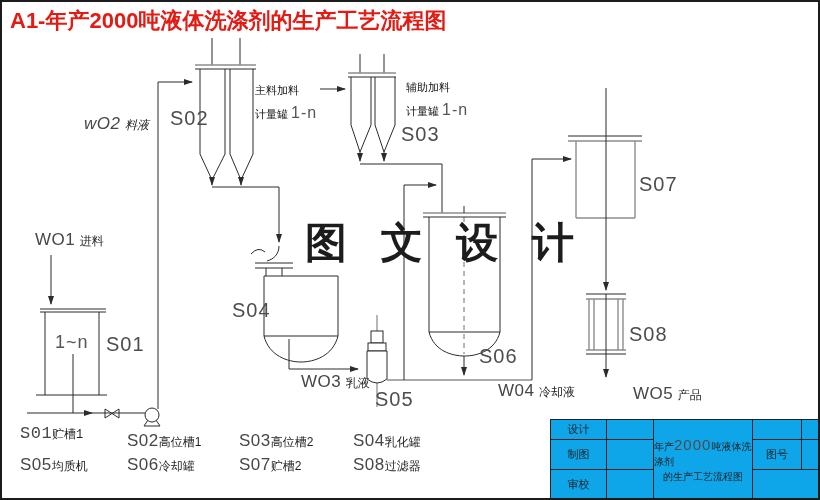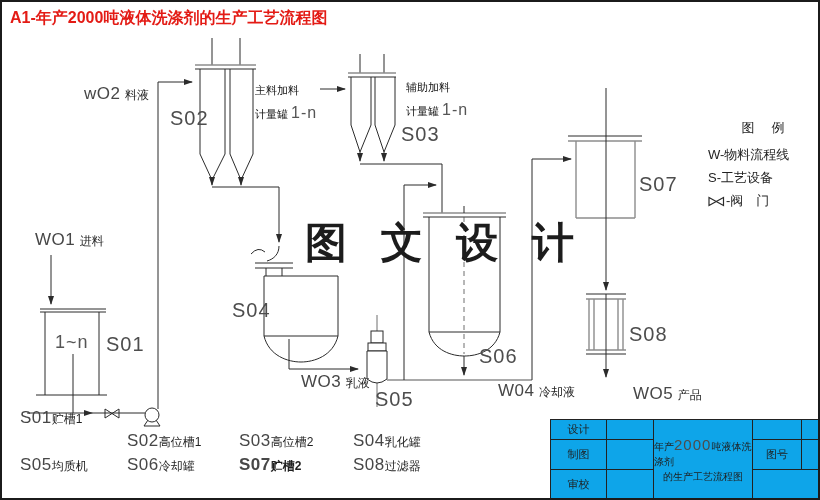--- a/index.html
+++ b/index.html
@@ -5,21 +5,21 @@
   html,body{margin:0;padding:0;background:#e8e8e8;}
   .page{position:relative;width:820px;height:500px;background:#ffffff;border:2px solid #1b1b1b;
         box-sizing:border-box;overflow:hidden;font-family:"Liberation Sans",sans-serif;}
   svg.draw{position:absolute;left:0;top:0;}
   .ln{stroke:#2b2b2b;stroke-width:1;fill:none;}
   .lg{stroke:#8c8c8c;stroke-width:1.4;fill:none;}
   .thin{stroke:#4a4a4a;stroke-width:0.8;fill:none;}
   .dash{stroke-dasharray:5 4;}
   .fillw{fill:#ffffff;}
   .lbl{position:absolute;color:#383838;white-space:nowrap;line-height:1.1;}
-  .doc-title{left:8px;top:7px;font-size:16px;font-weight:bold;color:#e31b15;letter-spacing:0px;}
+  .doc-title{left:8px;top:7px;font-size:22px;font-weight:bold;color:#e31b15;letter-spacing:0px;}
   .code{font-size:17px;letter-spacing:0.5px;color:#474747;}
   .cn{font-size:12px;color:#1f1f1f;}
   .tag{font-size:20px;color:#4d4d4d;letter-spacing:1px;}
   .range{font-size:16px;color:#555555;letter-spacing:1px;}
   .note{font-size:11px;color:#141414;line-height:1.6;}
   .watermark{left:303px;top:218px;font-size:42px;font-weight:bold;color:#1c1c1c;letter-spacing:11px;}
   .legend{position:absolute;left:706px;top:117px;width:112px;color:#1f1f1f;}
   .legend .ltitle{font-size:13px;letter-spacing:2px;text-align:center;margin-bottom:9px;color:#222;}
   .legend .litem{font-size:13px;margin-bottom:5px;display:flex;align-items:center;}
   .eq{position:absolute;white-space:nowrap;}
@@ -187,21 +187,21 @@
   </svg>
 
   <div class="lbl doc-title">A1-年产2000吨液体洗涤剂的生产工艺流程图</div>
 
   <div class="lbl watermark">图 文 设 计</div>
 
   <div class="lbl" style="left:33px;top:229px;">
     <span class="code">WO1</span>
     <span class="cn">进料</span>
   </div>
-  <div class="lbl" style="left:82px;top:83px;">
+  <div class="lbl" style="left:82px;top:113px;font-style:italic;">
     <span class="code">wO2</span>
     <span class="cn">料液</span>
   </div>
   <div class="lbl" style="left:299px;top:371px;">
     <span class="code">WO3</span>
     <span class="cn">乳液</span>
   </div>
   <div class="lbl" style="left:496px;top:380px;">
     <span class="code">W04</span>
     <span class="cn">冷却液</span>
@@ -229,51 +229,40 @@
     </div>
   </div>
   <div class="lbl note" style="left:404px;top:77px;">
     <div>辅助加料</div>
     <div>
       <span>计量罐</span>
       <span class="range">1-n</span>
     </div>
   </div>
 
-  <div class="legend">
-    <div class="ltitle">图　例</div>
-    <div class="litem">W-物料流程线</div>
-    <div class="litem">S-工艺设备</div>
-    <div class="litem">
-      <svg width="17" height="11" viewBox="0 0 17 11" style="margin-right:1px;">
-        <path d="M1,1.5 V9.5 L15.5,1.5 V9.5 Z" fill="none" stroke="#2b2b2b" stroke-width="1.2"></path>
-      </svg>
-      <span>-阀　门</span>
-    </div>
-  </div>
-
-  <div class="eq" style="left:18px;top:406px;">
+
+  <div class="eq" style="left:18px;top:422px;font-family:Liberation Mono, monospace;">
     <span class="code">S01</span><span class="cn">贮槽1</span>
   </div>
   <div class="eq" style="left:125px;top:429px;">
     <span class="code">S02</span><span class="cn">高位槽1</span>
   </div>
   <div class="eq" style="left:237px;top:429px;">
     <span class="code">S03</span><span class="cn">高位槽2</span>
   </div>
   <div class="eq" style="left:351px;top:429px;">
     <span class="code">S04</span><span class="cn">乳化罐</span>
   </div>
   <div class="eq" style="left:18px;top:453px;">
     <span class="code">S05</span><span class="cn">均质机</span>
   </div>
   <div class="eq" style="left:125px;top:453px;">
     <span class="code">S06</span><span class="cn">冷却罐</span>
   </div>
-  <div class="eq" style="left:237px;top:453px;font-weight:bold;">
+  <div class="eq" style="left:237px;top:453px;">
     <span class="code">S07</span><span class="cn">贮槽2</span>
   </div>
   <div class="eq" style="left:351px;top:453px;">
     <span class="code">S08</span><span class="cn">过滤器</span>
   </div>
 
   <div class="tblock">
     <div class="cell" style="grid-column:1;grid-row:1;">设计</div>
     <div class="cell" style="grid-column:2;grid-row:1;"></div>
     <div class="cell prod nb" style="grid-column:3;grid-row:1/4;">

